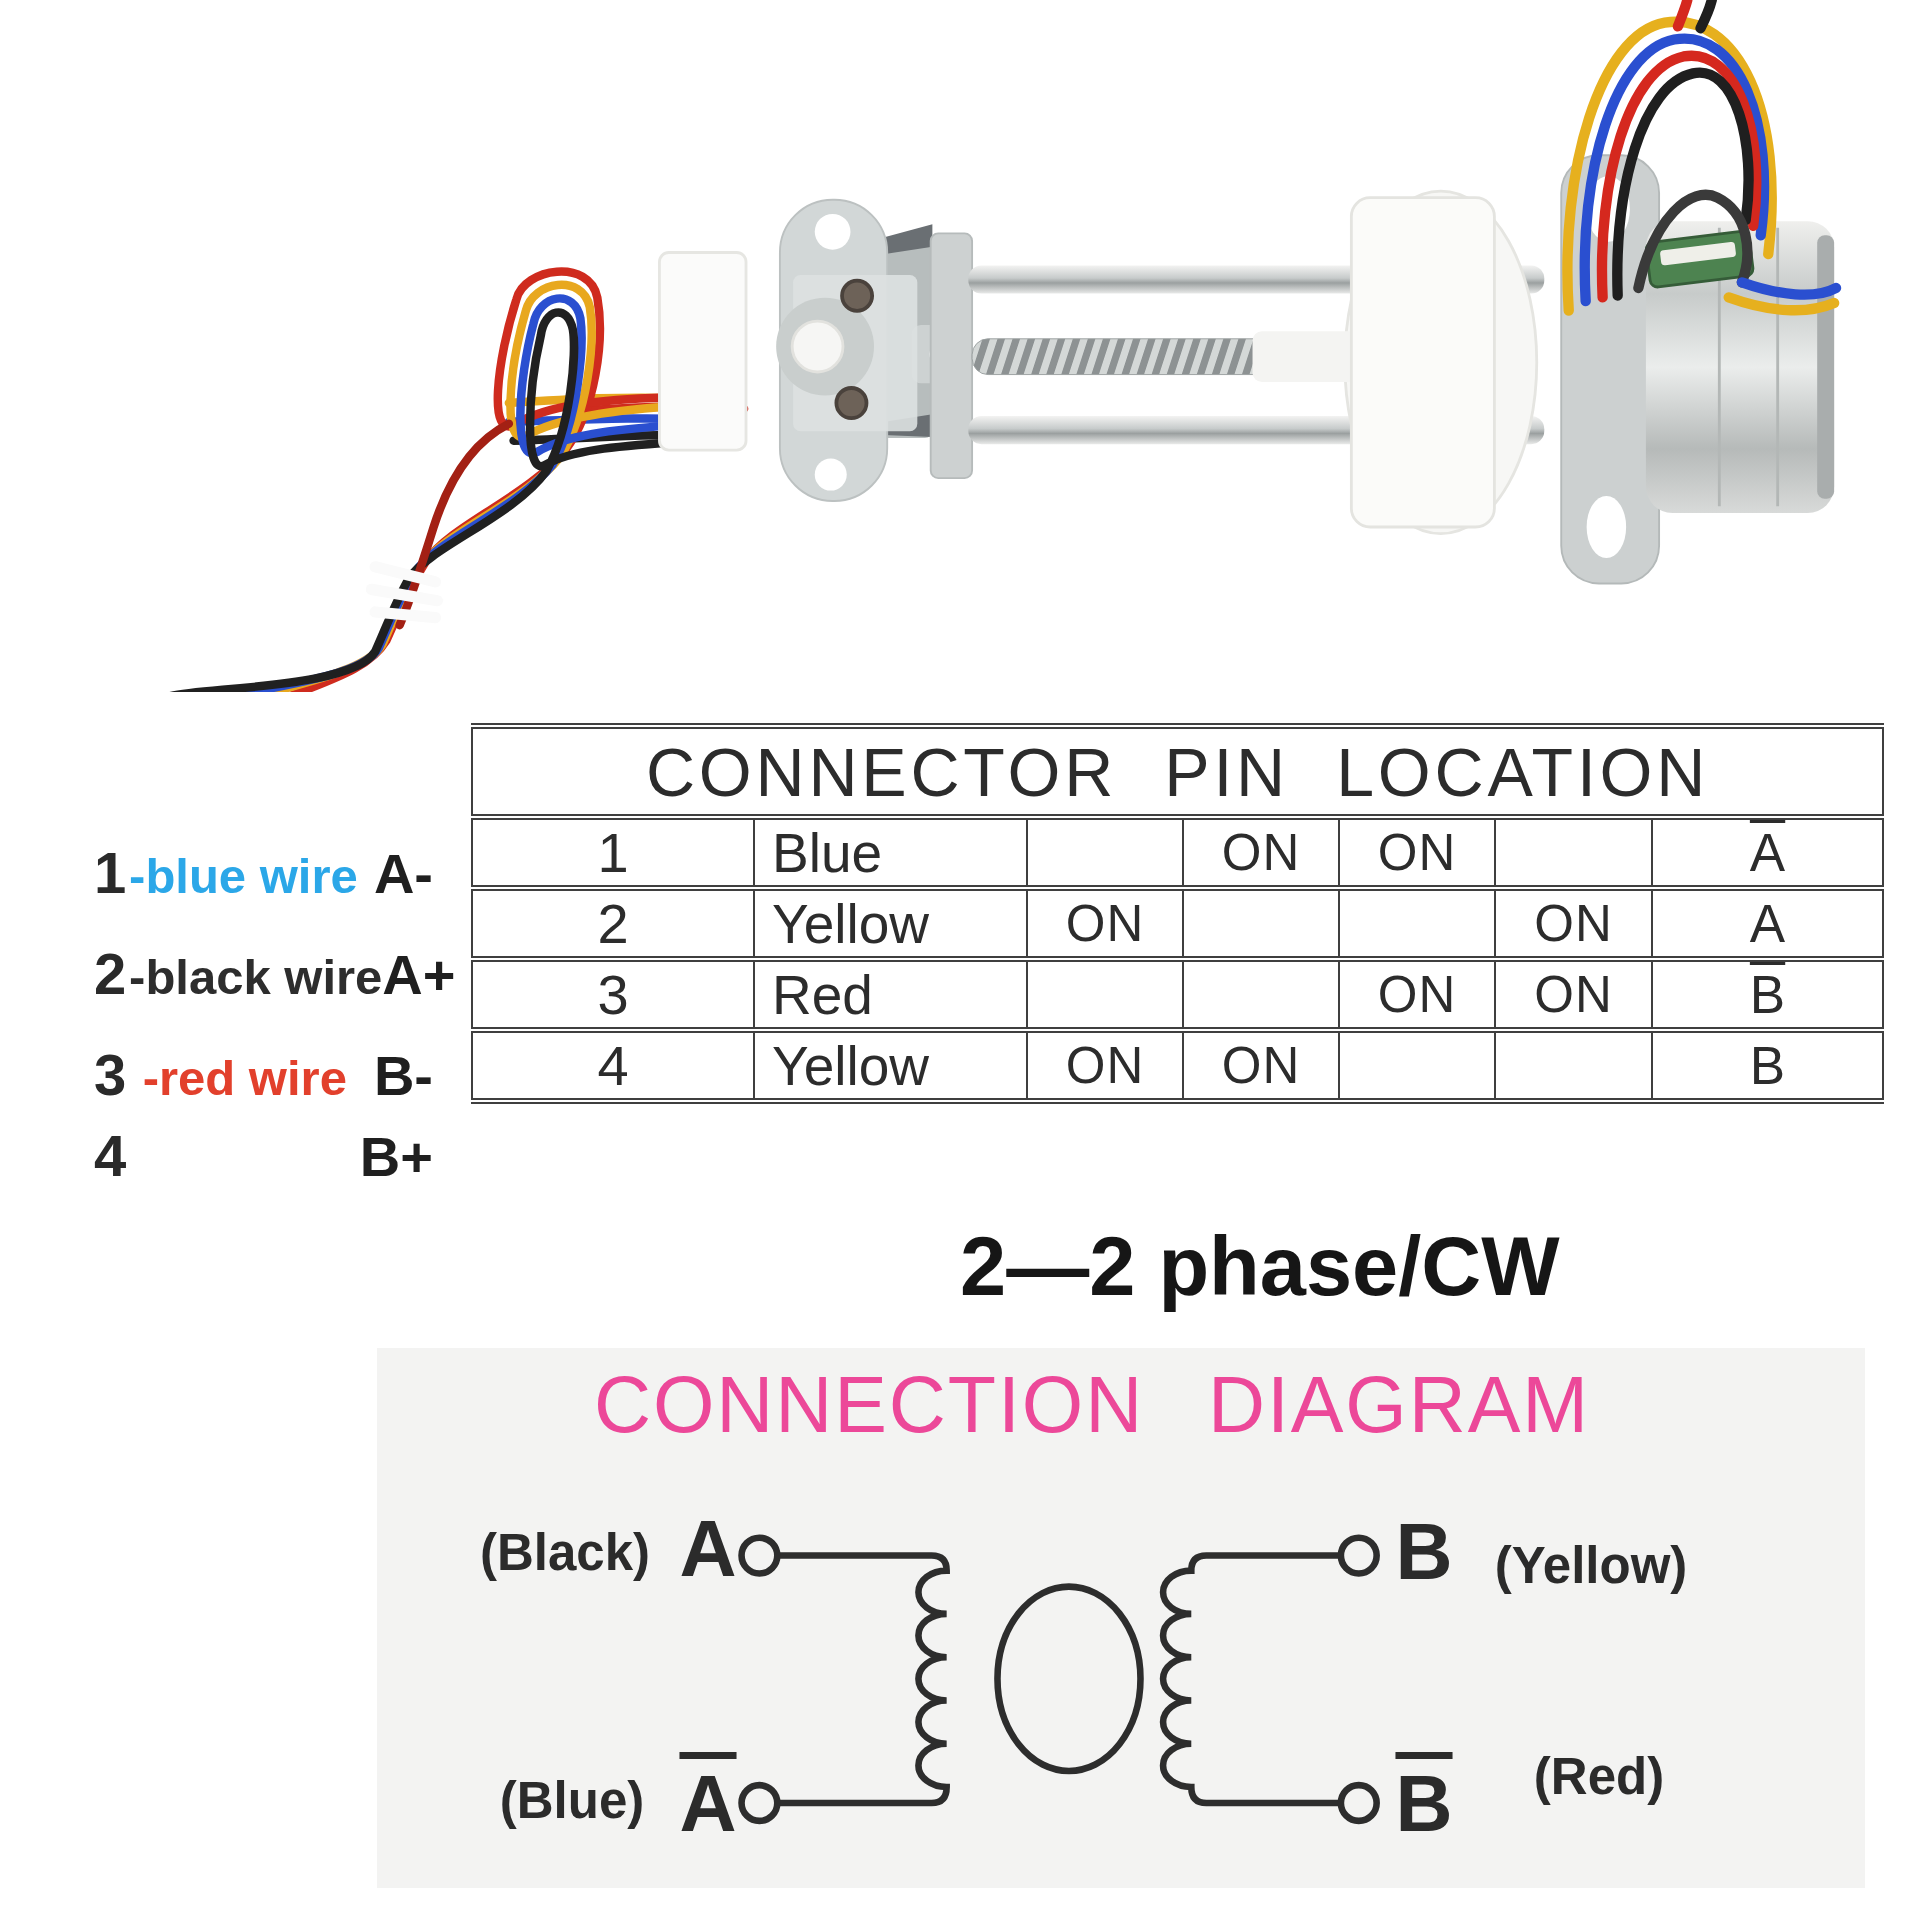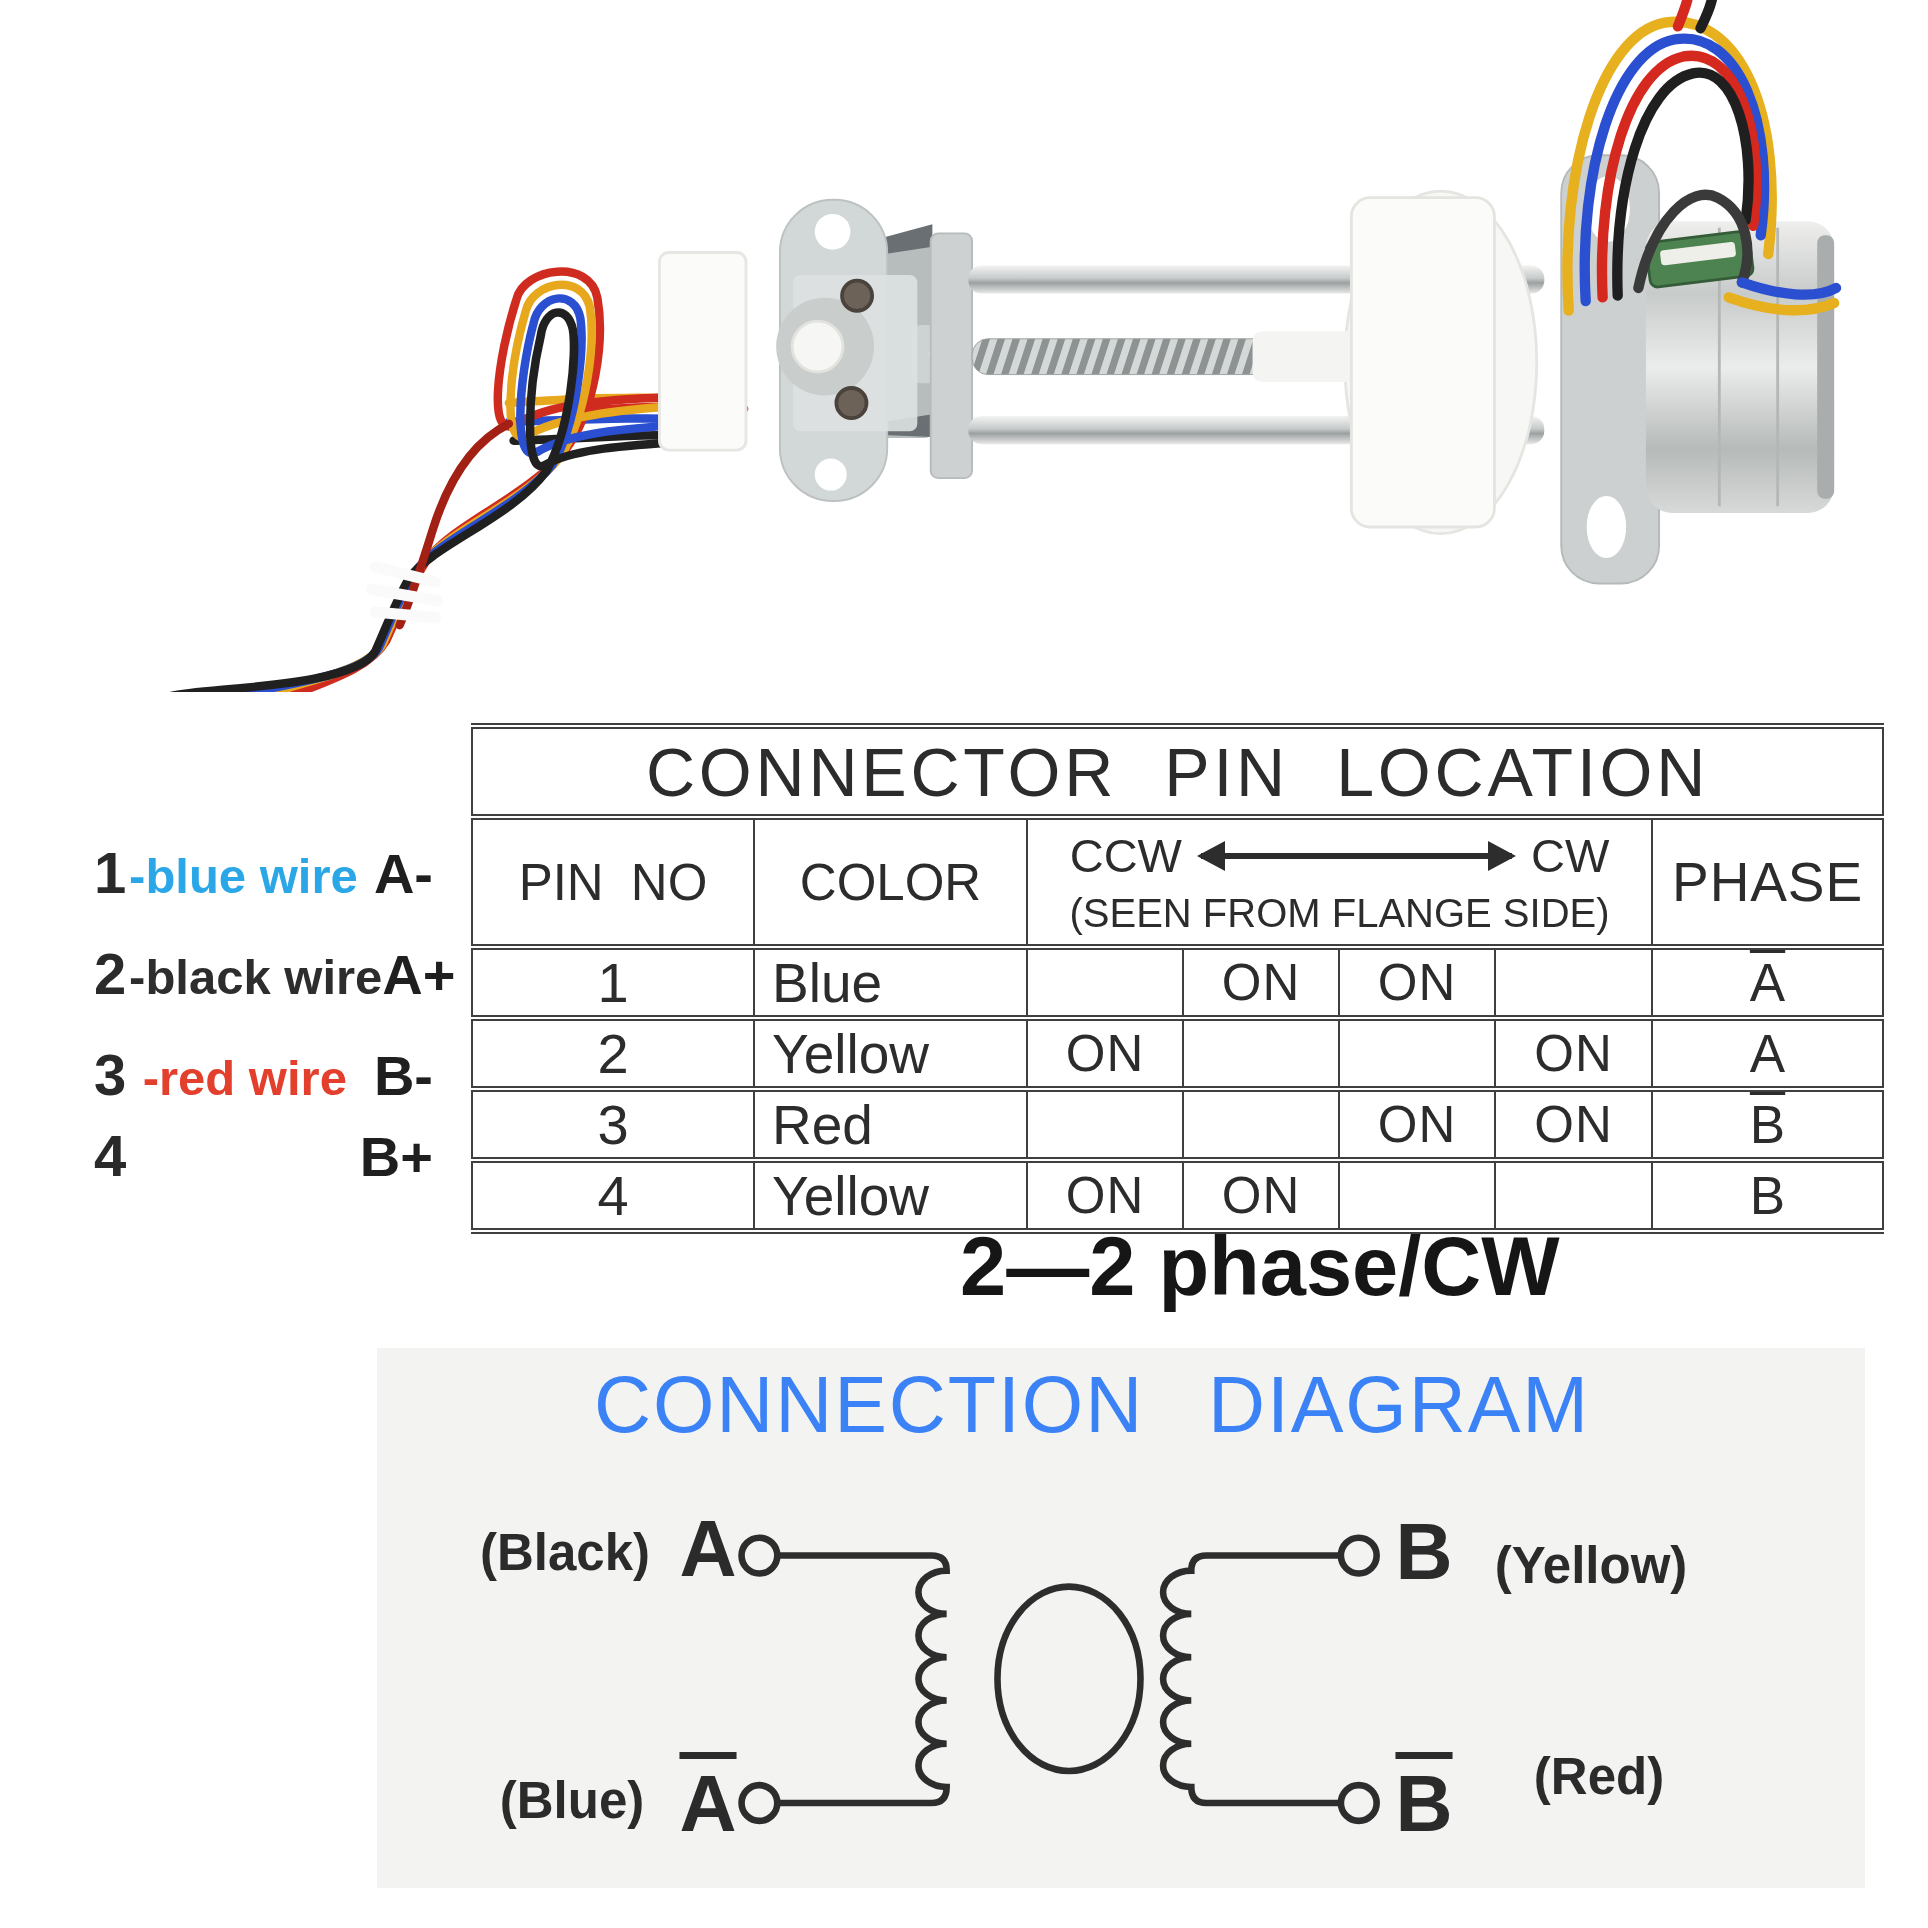--- a/index.html
+++ b/index.html
@@ -46,21 +46,21 @@
   .phase-letter{text-decoration-thickness:4.7px;text-decoration-color:#2c2c2c;}
 
   
   .phase-note{position:absolute;left:960px;top:1219px;width:659px;text-align:left;
     font-size:83px;font-weight:600;color:#161616;letter-spacing:0px;}
 
   
   .panel{position:absolute;left:377px;top:1348px;width:1488px;height:540px;
     background:#f3f3f2;}
   .diagram-title{position:absolute;left:527px;top:1359px;width:1130px;text-align:center;
-    font-size:79px;color:#3b82f6;letter-spacing:1.9px;word-spacing:40px;font-weight:400;}
+    font-size:79px;color:#ec4899;letter-spacing:1.9px;word-spacing:40px;font-weight:400;}
   .d-label{position:absolute;transform:translate(-50%,-50%);white-space:nowrap;
     color:#2b2b2b;font-weight:bold;}
   .d-paren{font-size:51px;}
   .d-letter{font-size:79px;text-decoration-thickness:5.6px;text-decoration-color:#2b2b2b;}
 </style>
 </head>
 <body>
 
 <svg class="photo" style="left:132px;top:52px" width="829" height="640" viewBox="140 55 880 680">
 
@@ -192,33 +192,20 @@
     <col style="width:156px">
       <col style="width:156px">
       <col style="width:156px">
       <col style="width:157px">
     <col style="width:231px">
   </colgroup>
   <tbody>
       <tr class="t-title">
     <td colspan="7">CONNECTOR PIN LOCATION</td>
   </tr>
-  <tr class="t-head">
-    <td class="h-pin">PIN NO</td>
-    <td class="h-color">COLOR</td>
-    <td colspan="4">
-      <div class="ccw-line">
-        <span>CCW</span>
-        <span class="arrow-line"></span>
-        <span>CW</span>
-      </div>
-      <div class="seen-line">(SEEN FROM FLANGE SIDE)</div>
-    </td>
-    <td class="h-phase">PHASE</td>
-  </tr>
   <tr class="t-row">
     <td class="c-pin">1</td>
     <td class="c-color">Blue</td>
     <td class="c-on"></td>
     <td class="c-on">ON</td>
     <td class="c-on">ON</td>
     <td class="c-on"></td>
     <td class="c-phase"><span class="phase-letter" style="text-decoration: overline;">A</span></td>
   </tr>
   <tr class="t-row">

